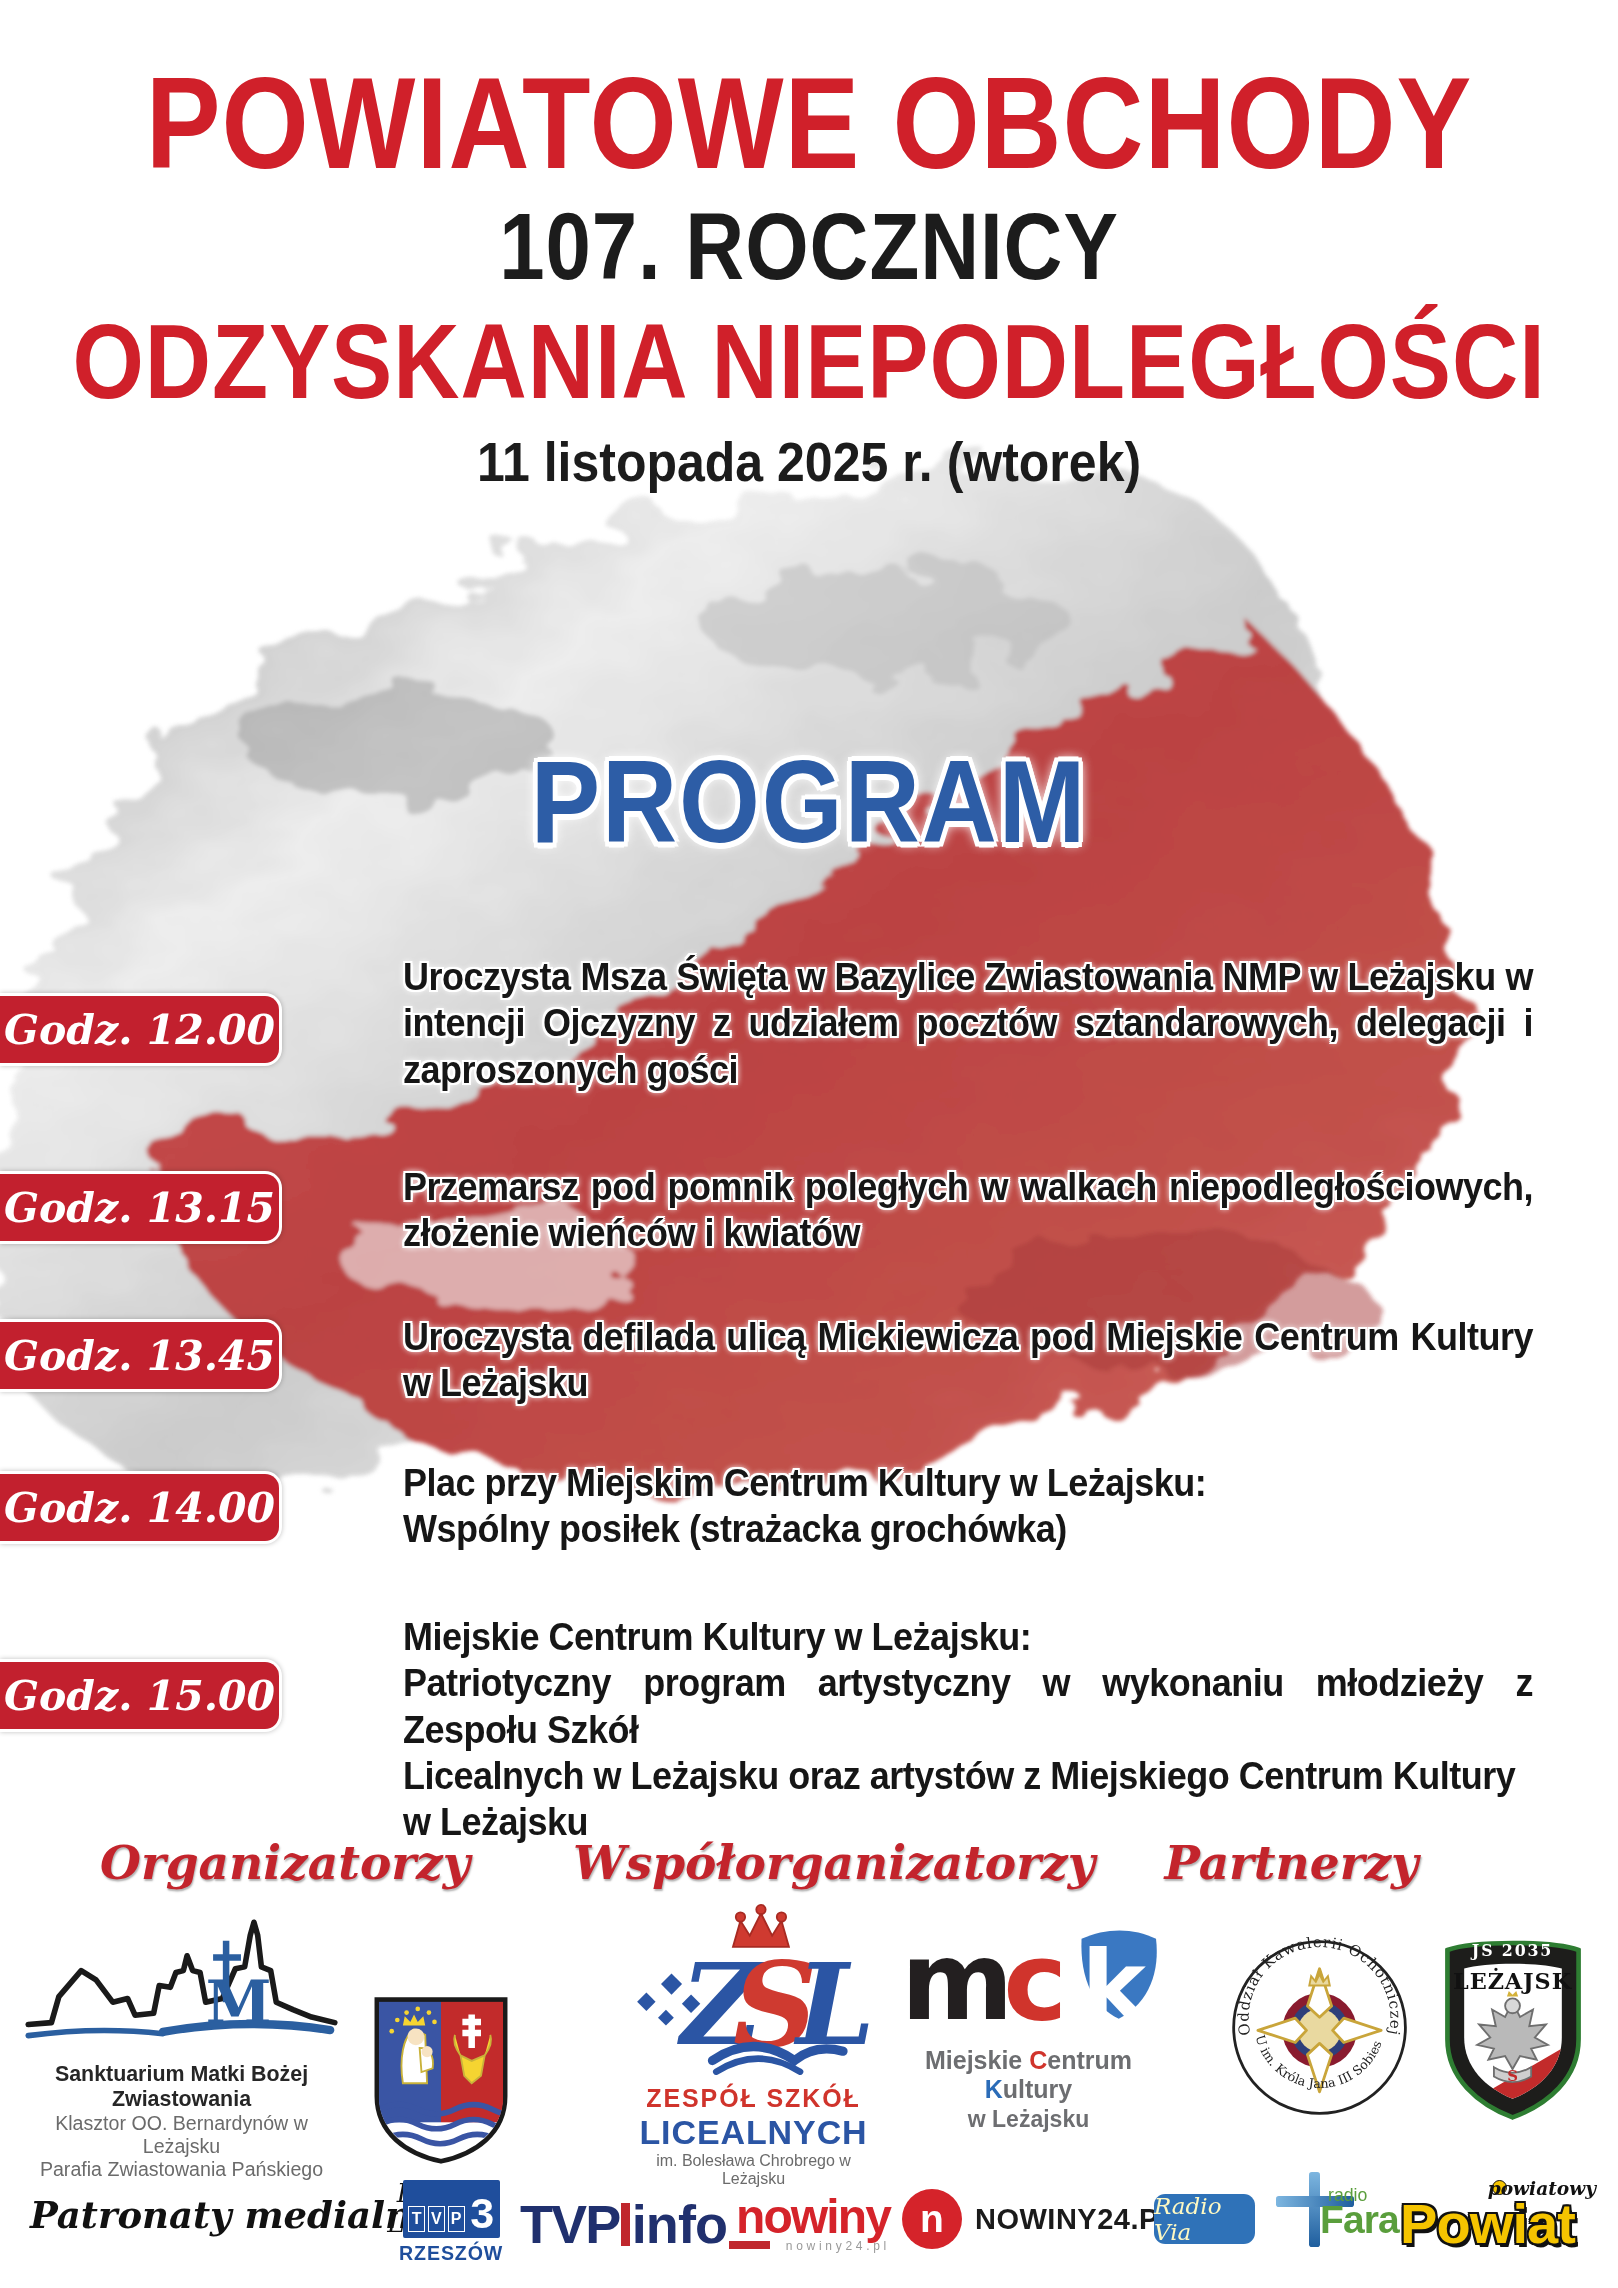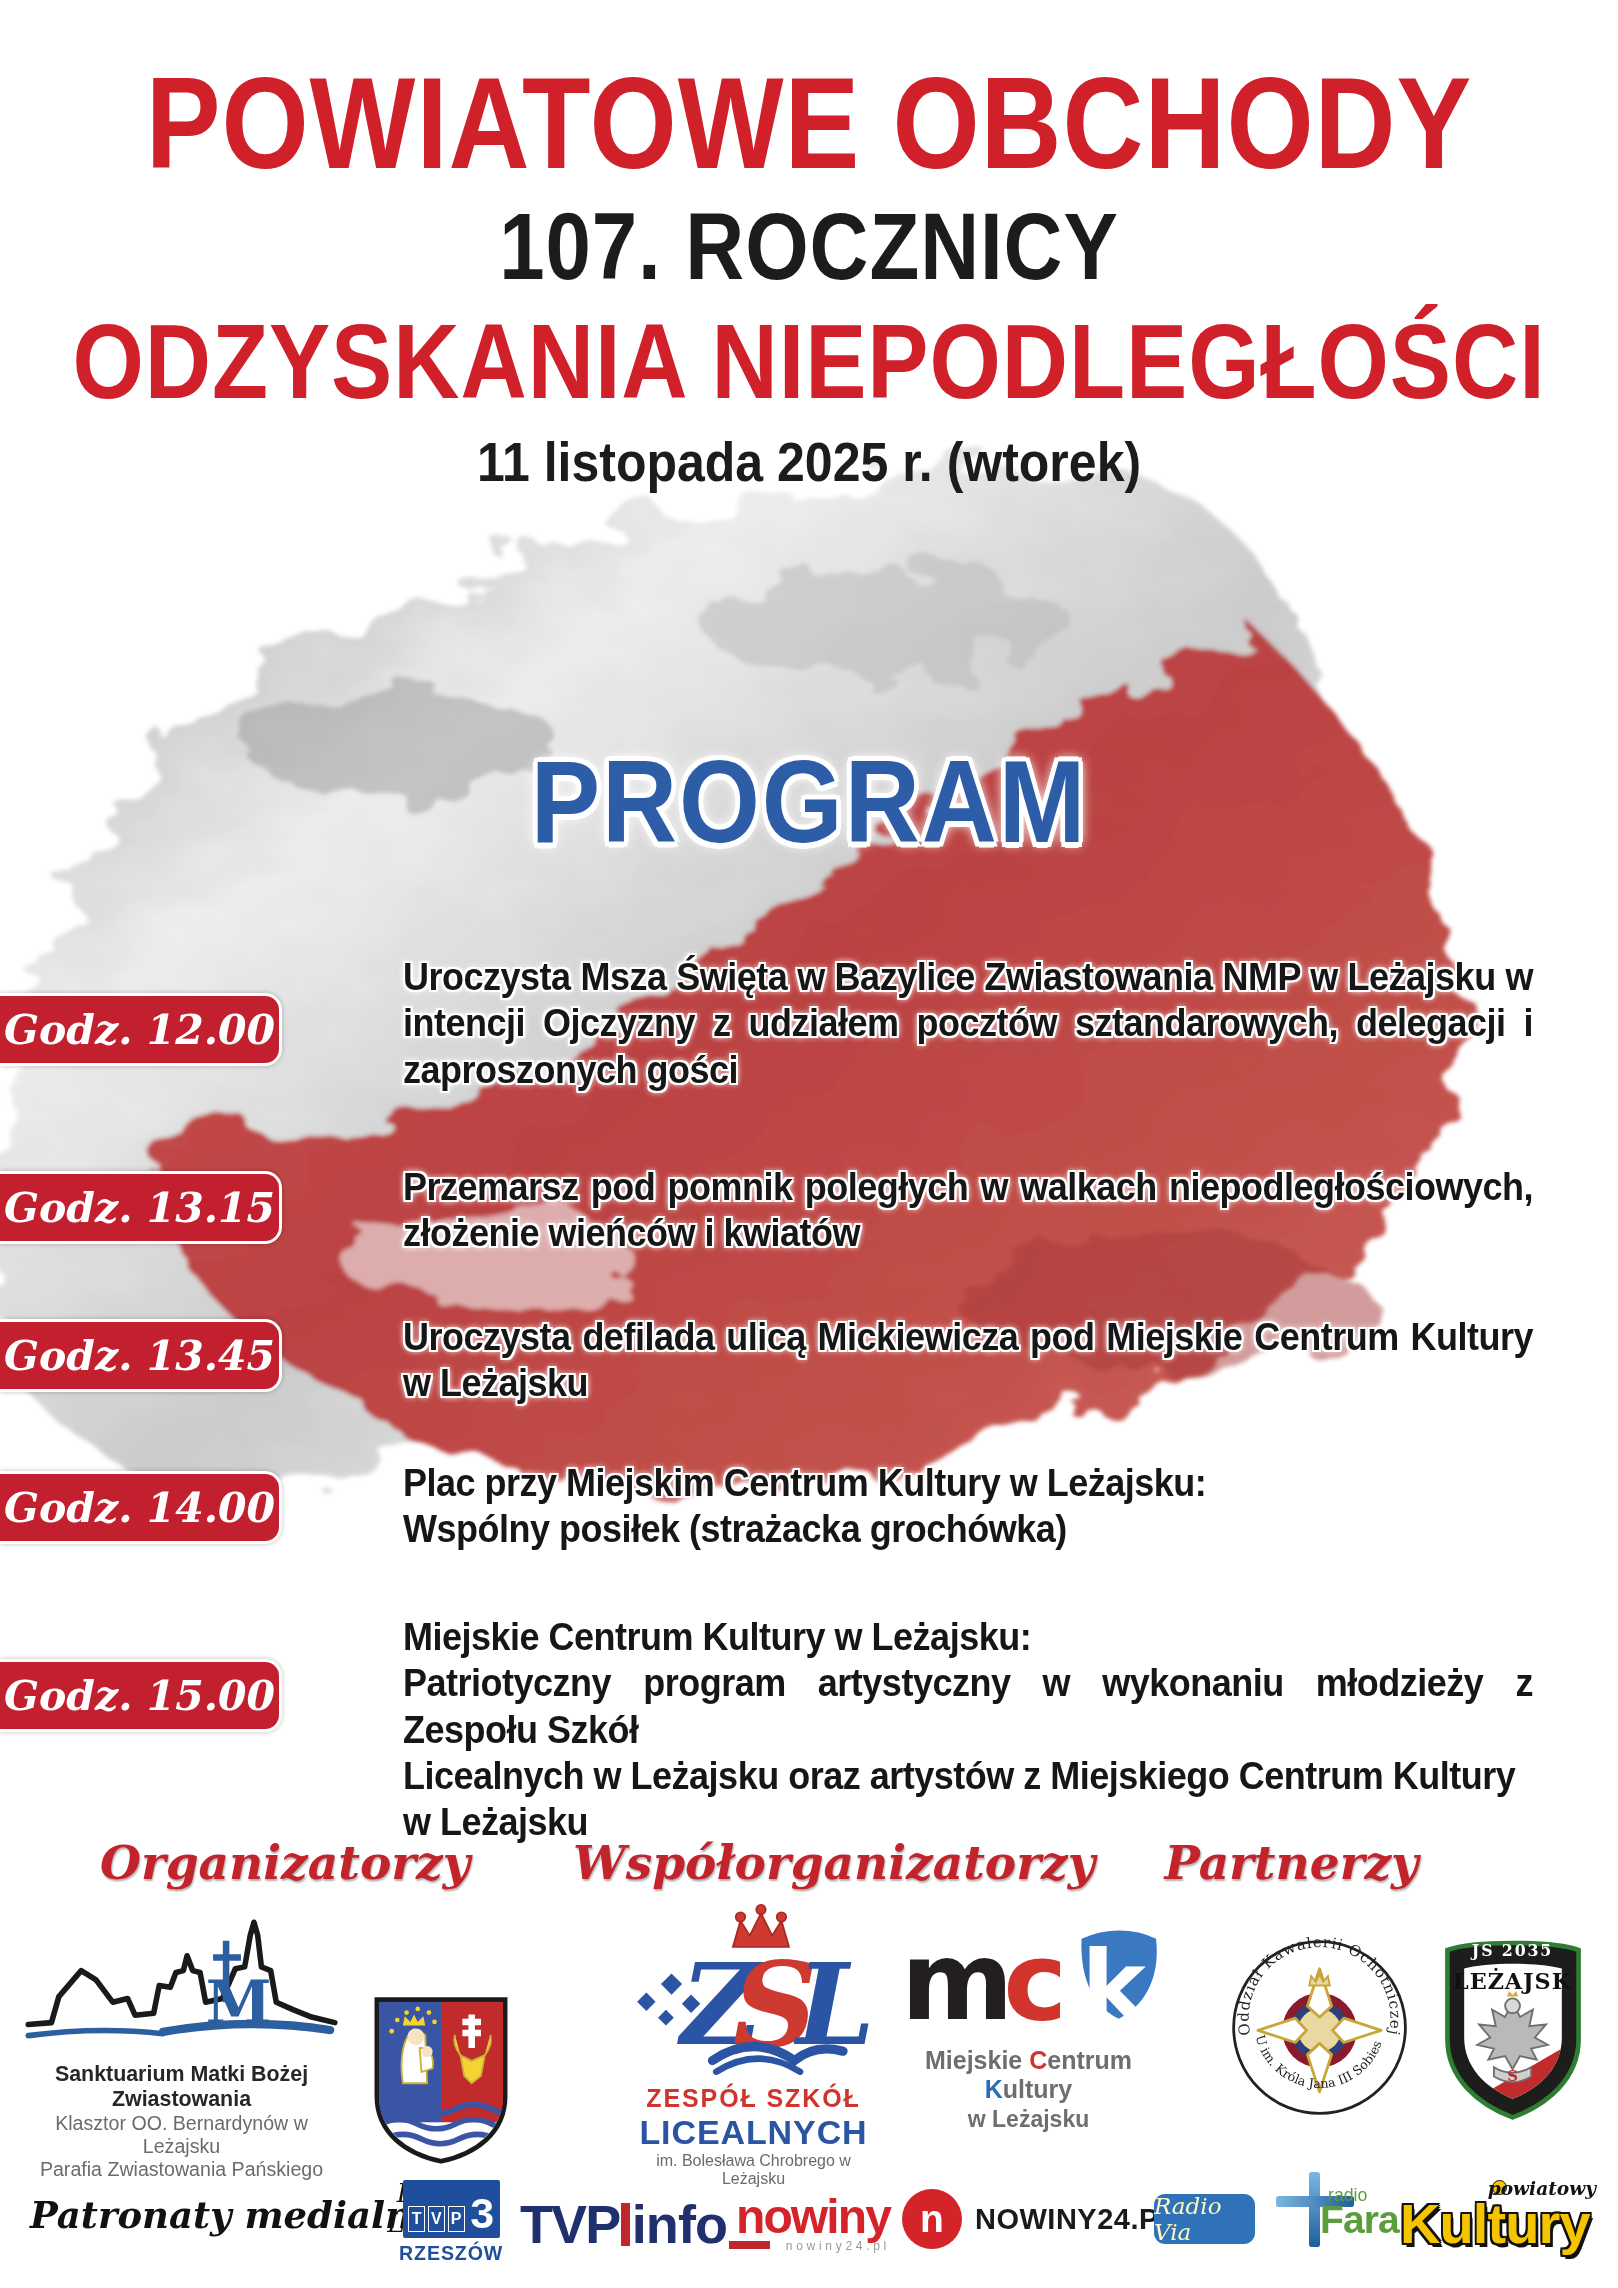--- a/index.html
+++ b/index.html
@@ -342,18 +342,18 @@
       <div class="fara-cross-h"></div>
       <div class="fara-radio">radio</div>
       <div class="fara-name">Fara</div>
     </div>
   </div>
 
   <div class="mrow" style="top:2178px;left:1400px;">
     <div class="kurier-wrap">
       <div class="kurier-dot"></div>
       <div class="kurier-q">powiatowy</div>
-      <div class="kurier-name">Kultury</div>
+      <div class="kurier-name">Powiat</div>
     </div>
   </div>
 
 </div>
 
 
 </body></html>

